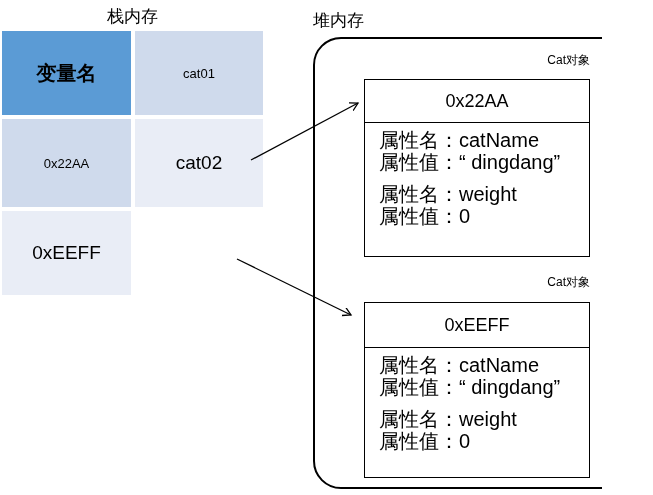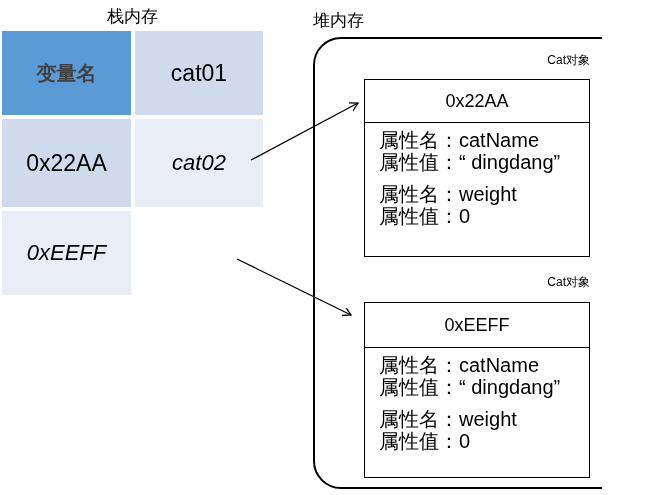--- a/index.html
+++ b/index.html
@@ -13,23 +13,23 @@
   .stack-title {
     position:absolute; left:2px; top:5px; width:261px;
     text-align:center; font-size:17px;
   }
   .stack-table {
     position:absolute; left:2px; top:31px; width:261px;
     display:grid; grid-template-columns:129px 128px;
     grid-template-rows:84px 88px 84px; gap:4px; background:#ffffff;
   }
   .cell { display:flex; align-items:center; justify-content:center; }
-  .cell.hdr { background:#5B9BD5; color:#404040; font-weight:bold; font-size:20px; }
-  .cell.r1 { background:#CFDAEC; font-size:23px; }
-  .cell.r2 { background:#E9EDF6; font-size:22px;font-style:italic; }
+  .cell.hdr { background:#5B9BD5; color:#000000; font-weight:bold; font-size:20px; }
+  .cell.r1 { background:#CFDAEC; font-size:13px; }
+  .cell.r2 { background:#E9EDF6; font-size:19px; }
 
   
   .heap-title {
     position:absolute; left:313px; top:9px; width:336px;
     text-align:left; font-size:17px;
   }
   .heap-rect {
     position:absolute; left:313px; top:37px; width:336px; height:452px;
     border:2px solid #000; border-radius:28px; box-sizing:border-box;
     background:#ffffff;

